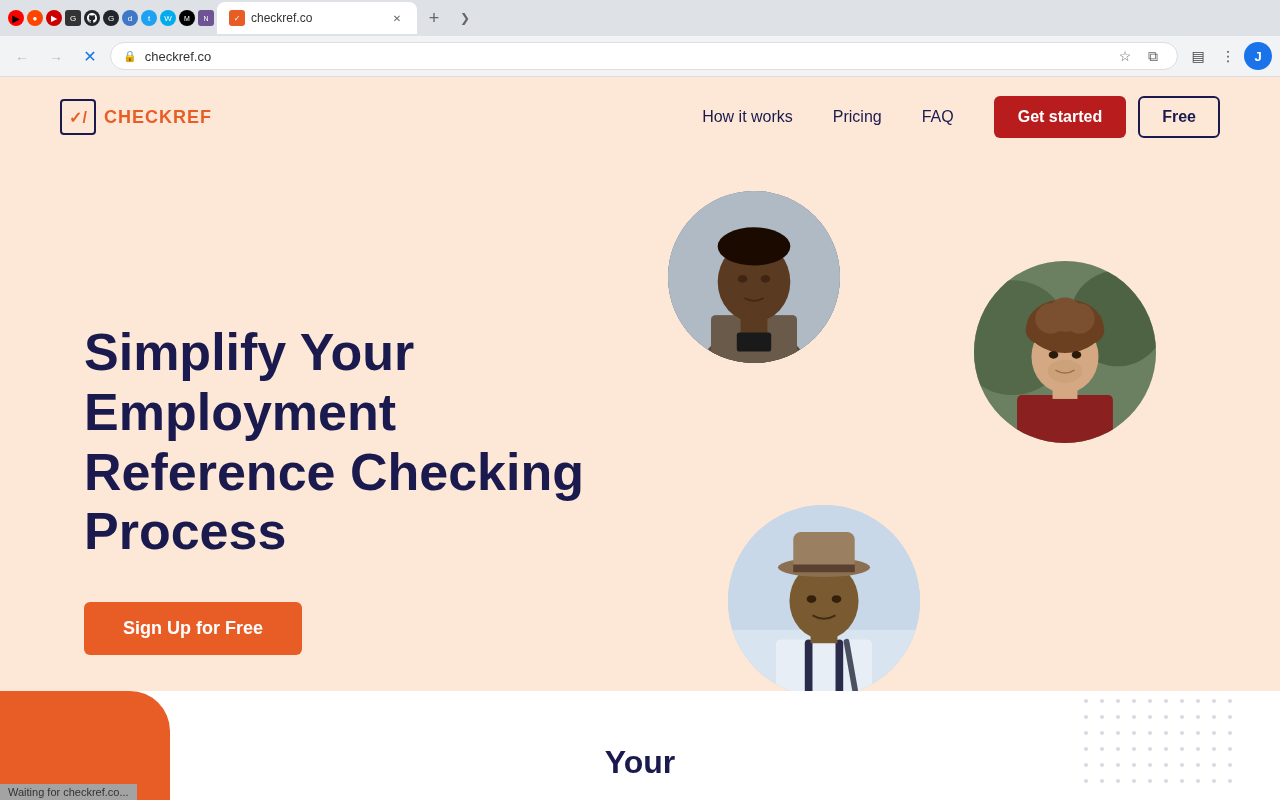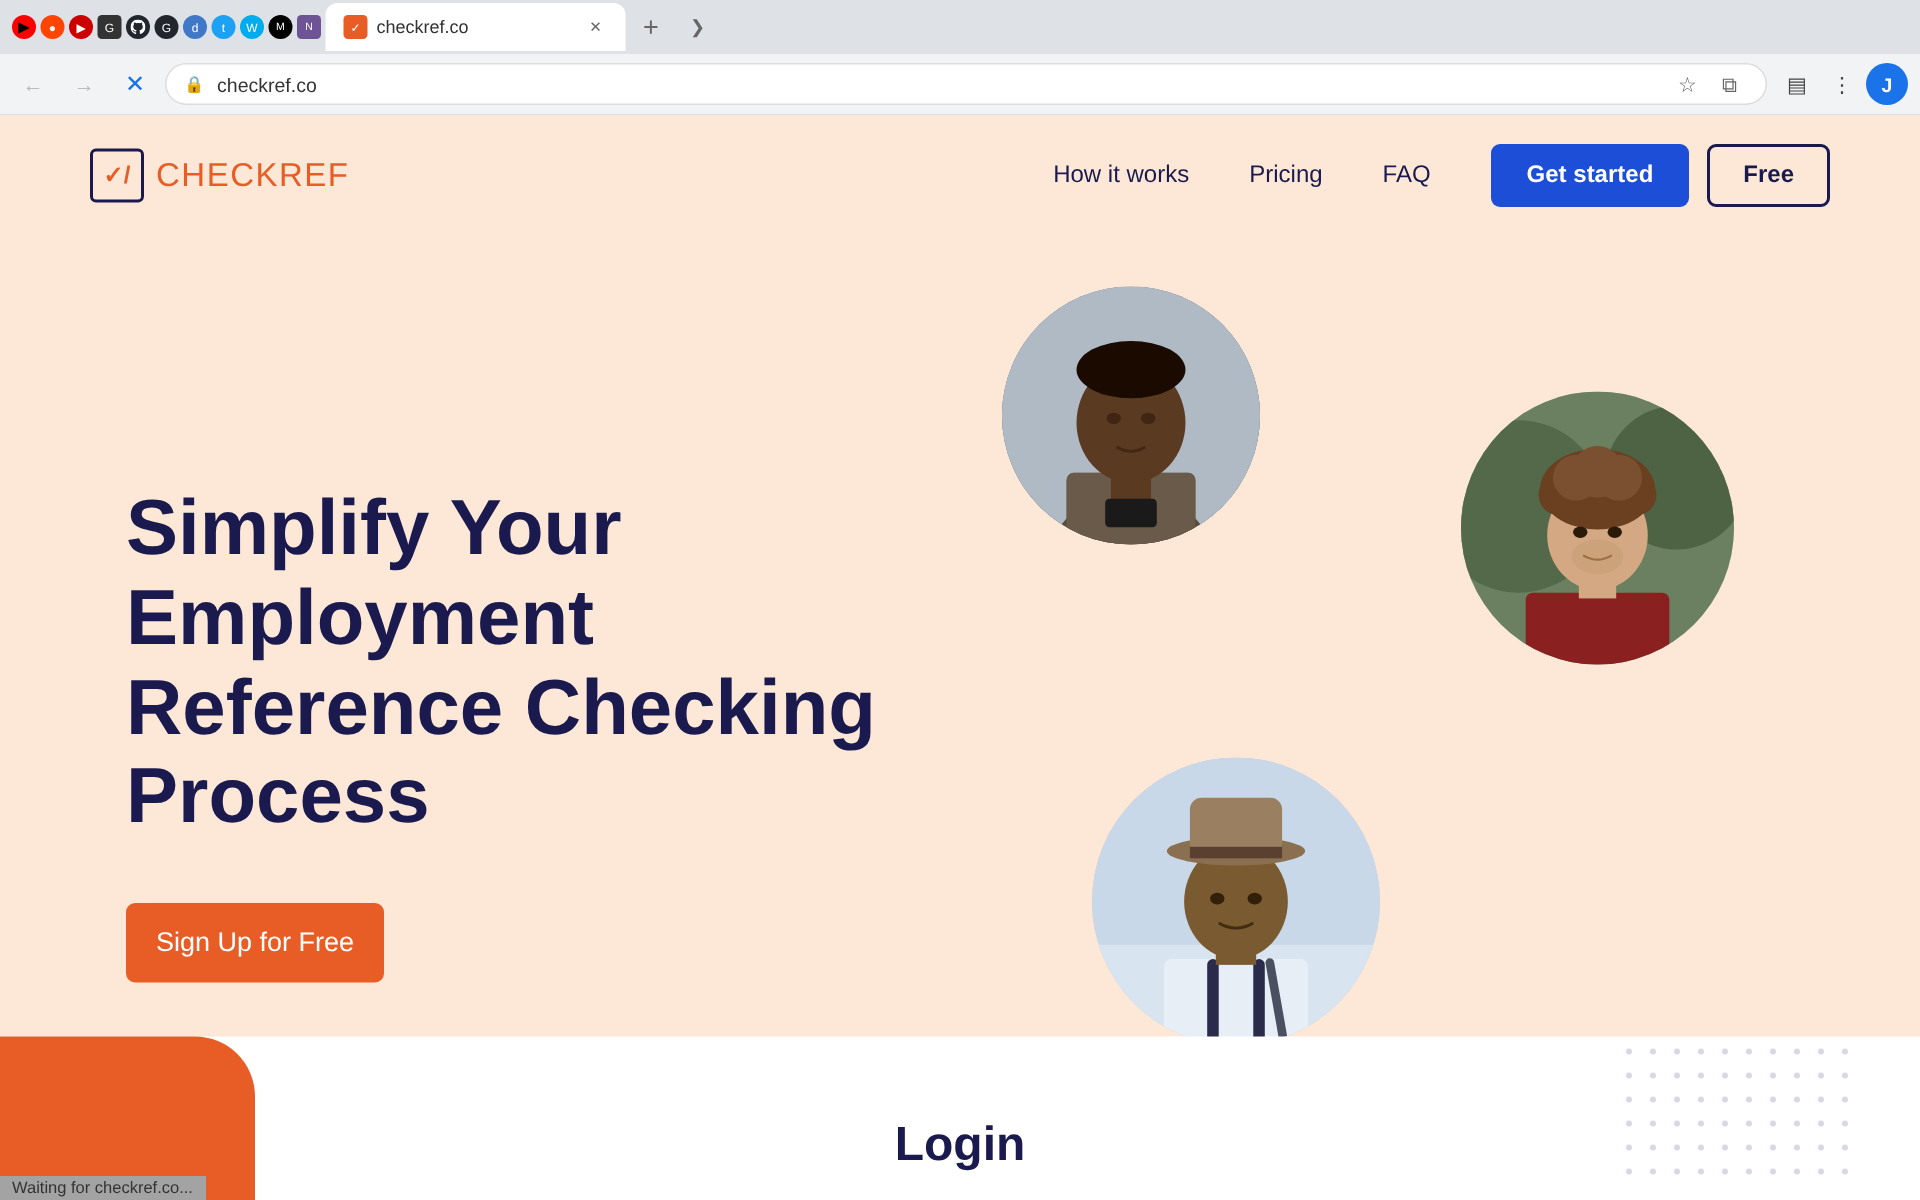--- a/index.html
+++ b/index.html
@@ -216,41 +216,41 @@
       border: 2px solid #1a1a4e;
       border-radius: 4px;
       display: flex;
       align-items: center;
       justify-content: center;
       font-size: 16px;
       color: #e85d26;
       font-weight: bold;
     }
     .logo-text {
-      font-size: 22px;
-      font-weight: 400;
+      font-size: 18px;
+      font-weight: 700;
       color: #1a1a4e;
       letter-spacing: 1px;
     }
     .logo-text span { color: #e85d26; }
     .nav-links {
       display: flex;
       align-items: center;
       gap: 40px;
       margin-right: 40px;
     }
     .nav-link {
       font-size: 16px;
       color: #1a1a4e;
       text-decoration: none;
       font-weight: 400;
       cursor: pointer;
     }
     .btn-get-started {
-      background: #1d4ed8;
+      background: #b91c1c;
       color: #fff;
       border: none;
       border-radius: 6px;
       padding: 12px 24px;
       font-size: 16px;
       font-weight: 600;
       cursor: pointer;
       margin-right: 12px;
     }
     .btn-login {
@@ -282,23 +282,23 @@
       font-weight: 800;
       color: #1a1a4e;
       line-height: 1.15;
       margin-bottom: 40px;
     }
     .btn-signup {
       background: #e85d26;
       color: #fff;
       border: none;
       border-radius: 6px;
-      padding: 16px 20px;
+      padding: 16px 39px;
       font-size: 18px;
-      font-weight: 400;
+      font-weight: 700;
       cursor: pointer;
     }
 
     
     .hero-images {
       flex: 1;
       position: relative;
       height: 100%;
     }
     .avatar-circle {
@@ -573,21 +573,21 @@
 
             <path d="M85 114 Q95 120 105 114" stroke="#8a5a30" stroke-width="1.5" fill="none" opacity="0.7"></path>
           </svg>
         </div>
       </div>
     </div>
   </div>
 
   <div class="bottom-hint">
     <div class="orange-blob"></div>
-    <div class="about-text">Login</div>
+    <div class="about-text">Your</div>
     <div class="dot-pattern">
 
     <div class="dot"></div>
         <div class="dot"></div>
         <div class="dot"></div>
         <div class="dot"></div>
         <div class="dot"></div>
         <div class="dot"></div>
         <div class="dot"></div>
         <div class="dot"></div>

